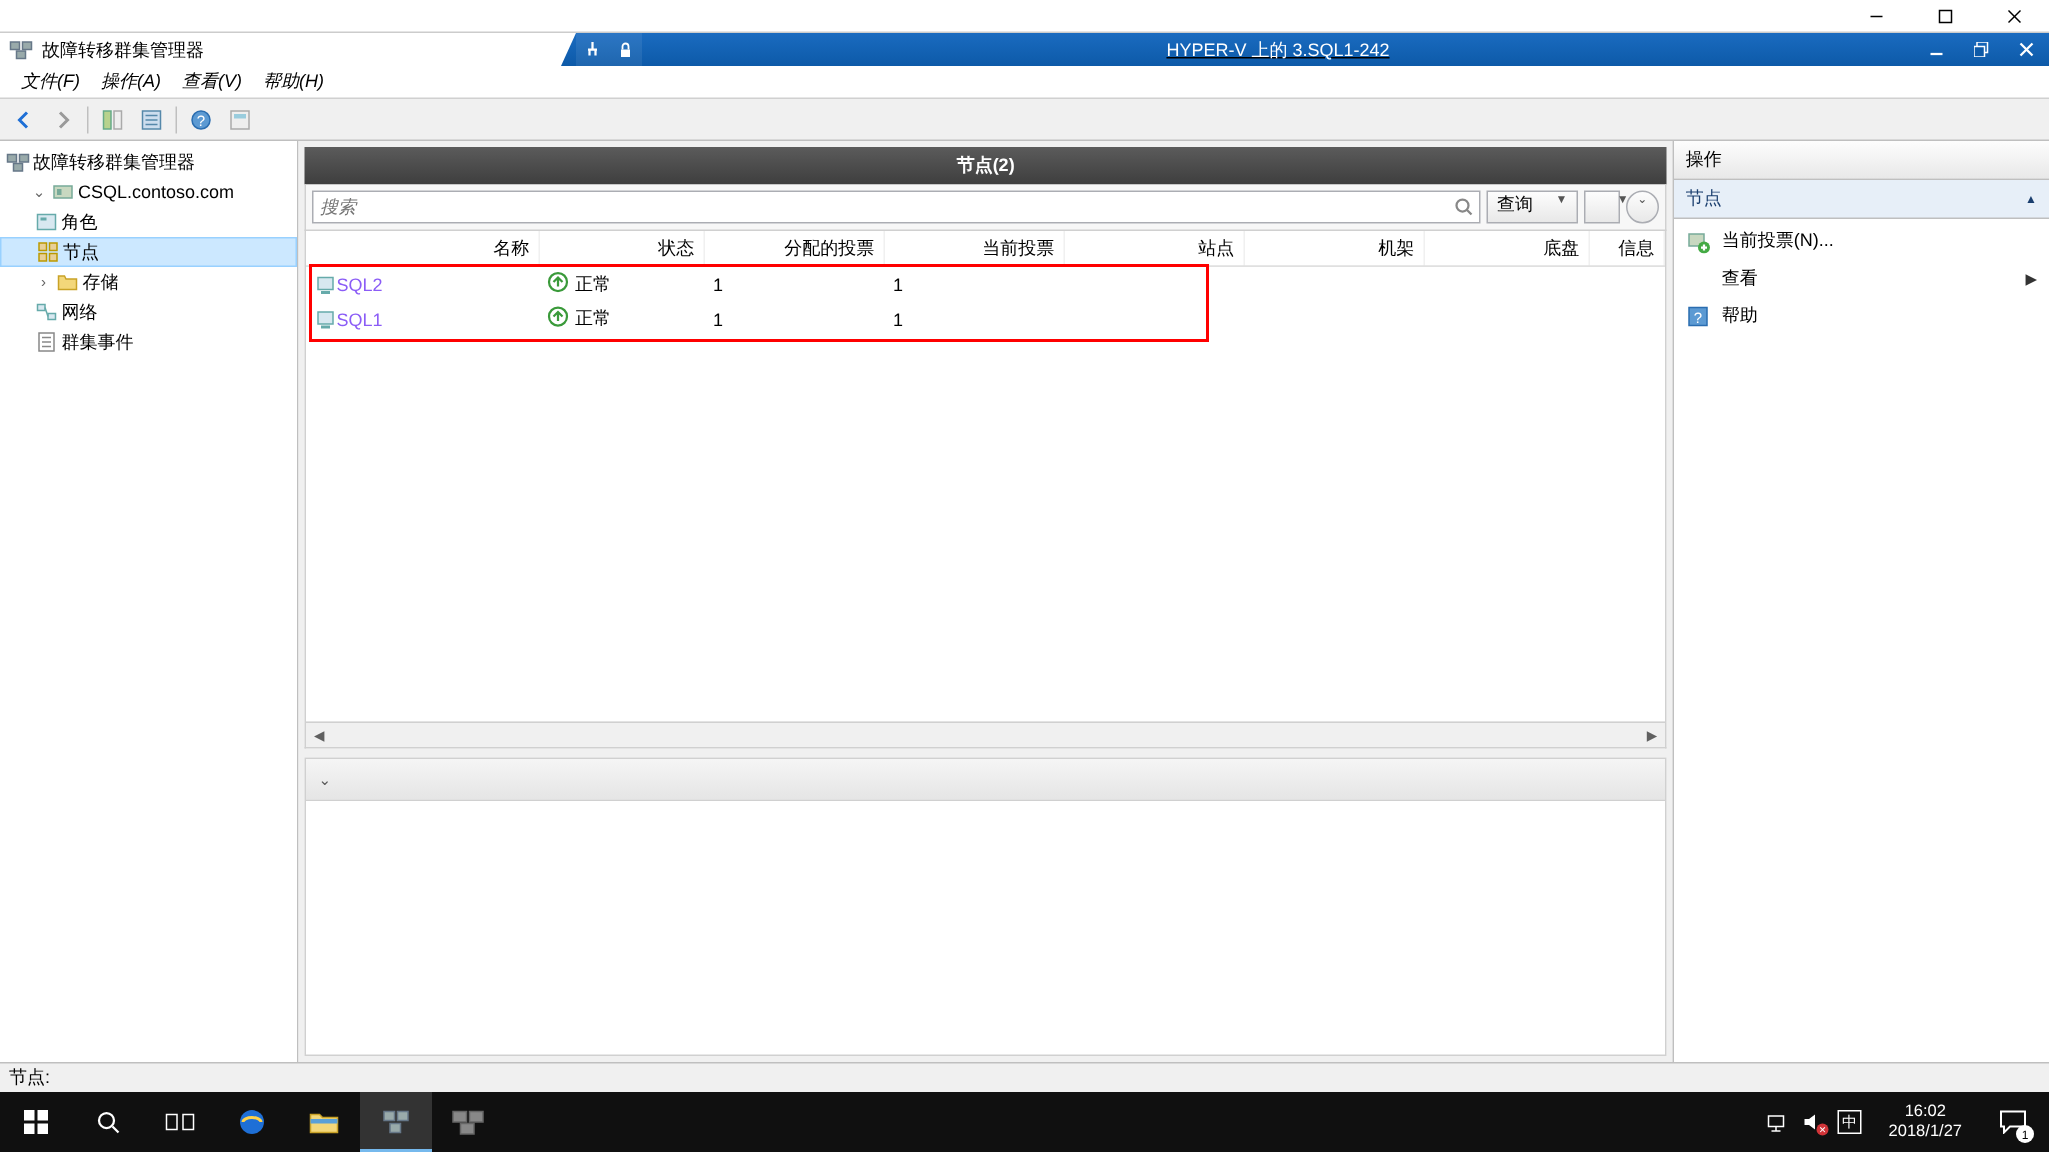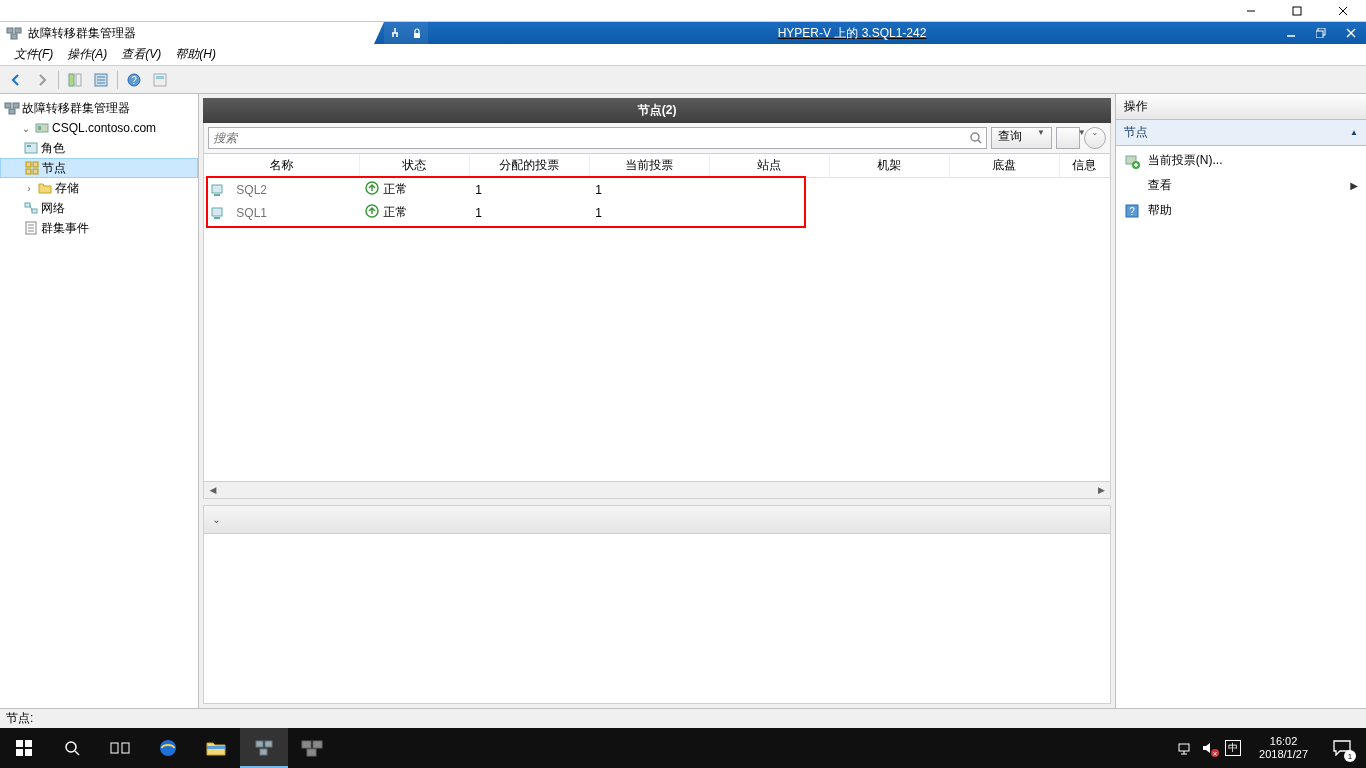--- a/index.html
+++ b/index.html
@@ -48,24 +48,24 @@
 .panel-title { background: linear-gradient(#5b5b5b,#3e3e3e); color:#fff; font-size:12px; font-weight:bold; padding:4px 8px;text-align:center; }
 .search-row { display:flex; align-items:center; gap:4px; padding:4px; background:#f7f7f7; border:1px solid #d0d0d0; border-top:none; }
 .search-row input { flex:1; height:22px; border:1px solid #abadb3; padding:0 4px; font-size:12px; font-style:italic; color:#888; }
 .search-row .sbtn { height:22px; border:1px solid #abadb3; background:linear-gradient(#fdfdfd,#e8e8e8); display:flex; align-items:flex-start; padding:0 6px; font-size:12px; gap:15px; }
 .search-row .sbtn .dd { font-size:8px; color:#555; }
 .search-row .iconbtn { width:24px; }
 
 
 .table-wrap { background:#fff; border:1px solid #d0d0d0; border-top:none; flex-basis: 345px; overflow:hidden; position:relative; }
 .tbl { width:100%; border-collapse:collapse; font-size:12px; table-layout:fixed; }
-.tbl th { text-align:center; font-weight:normal; background:#fff; border-bottom:1px solid #e0e0e0; border-right:1px solid #f0f0f0; padding:3px 6px; height:22px; }
+.tbl th { text-align:right; font-weight:normal; background:#fff; border-bottom:1px solid #e0e0e0; border-right:1px solid #f0f0f0; padding:3px 6px; height:22px; }
 .tbl td { padding:3px 6px; height:22px; }
 .tbl .status-cell { display:flex; gap:4px; }
-.tbl .name-cell { display:flex; align-items:center; gap:12px; color:#737373; }
+.tbl .name-cell { display:flex; align-items:center; gap:0; color:#8b5cf6; }
 .highlight-box { position:absolute; border:2px solid #ff0000; pointer-events:none; }
 .hscroll { height:17px; background:#f0f0f0; border-top:1px solid #d0d0d0; display:flex; align-items:center; }
 .hscroll .arrow { width:17px; height:17px; display:flex; align-items:center; justify-content:center; background:#f0f0f0; font-size:9px; color:#606060; }
 .hscroll .track { flex:1; height:17px; background:#f0f0f0; }
 
 
 .details-panel { background:#fff; border:1px solid #d0d0d0; margin-top:6px; flex:1; display:flex; flex-direction:column; }
 .details-header { height:28px; background:linear-gradient(#f5f5f5,#e5e5e5); border-bottom:1px solid #d0d0d0; display:flex; align-items:center; padding:0 8px; }
 .details-header .chev { font-size:10px; color:#555; }
 .details-body { flex:1; }

